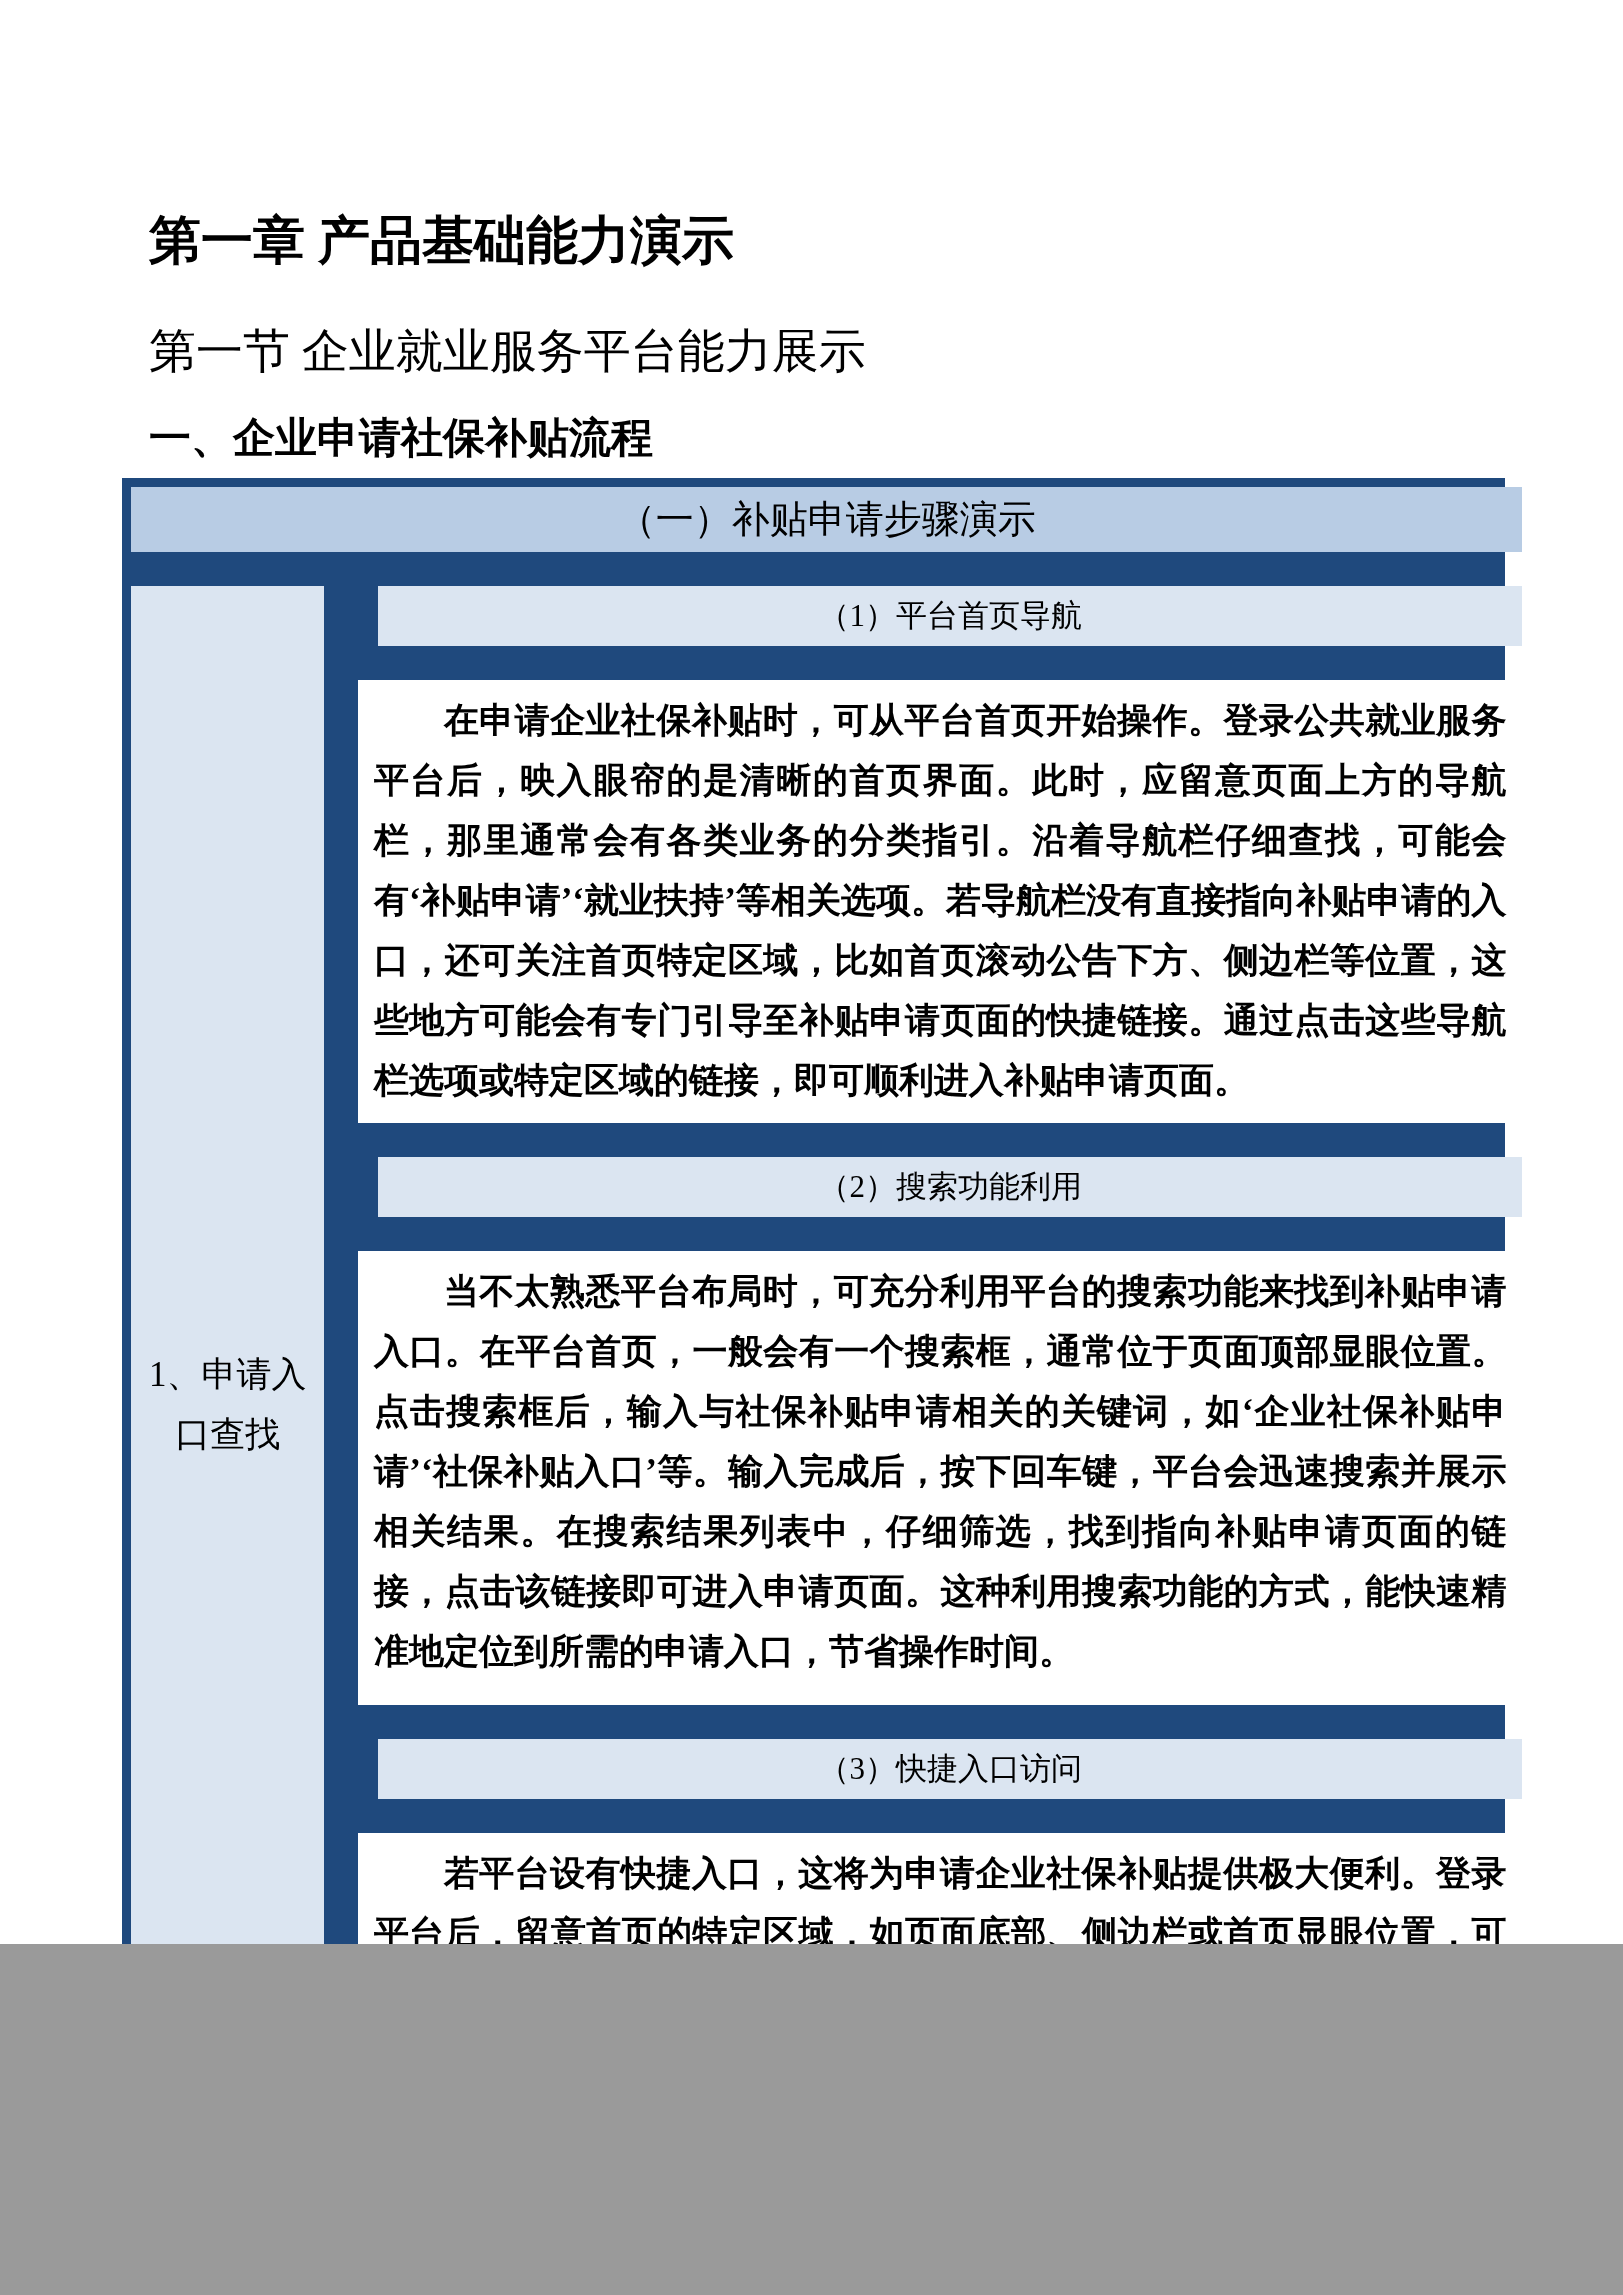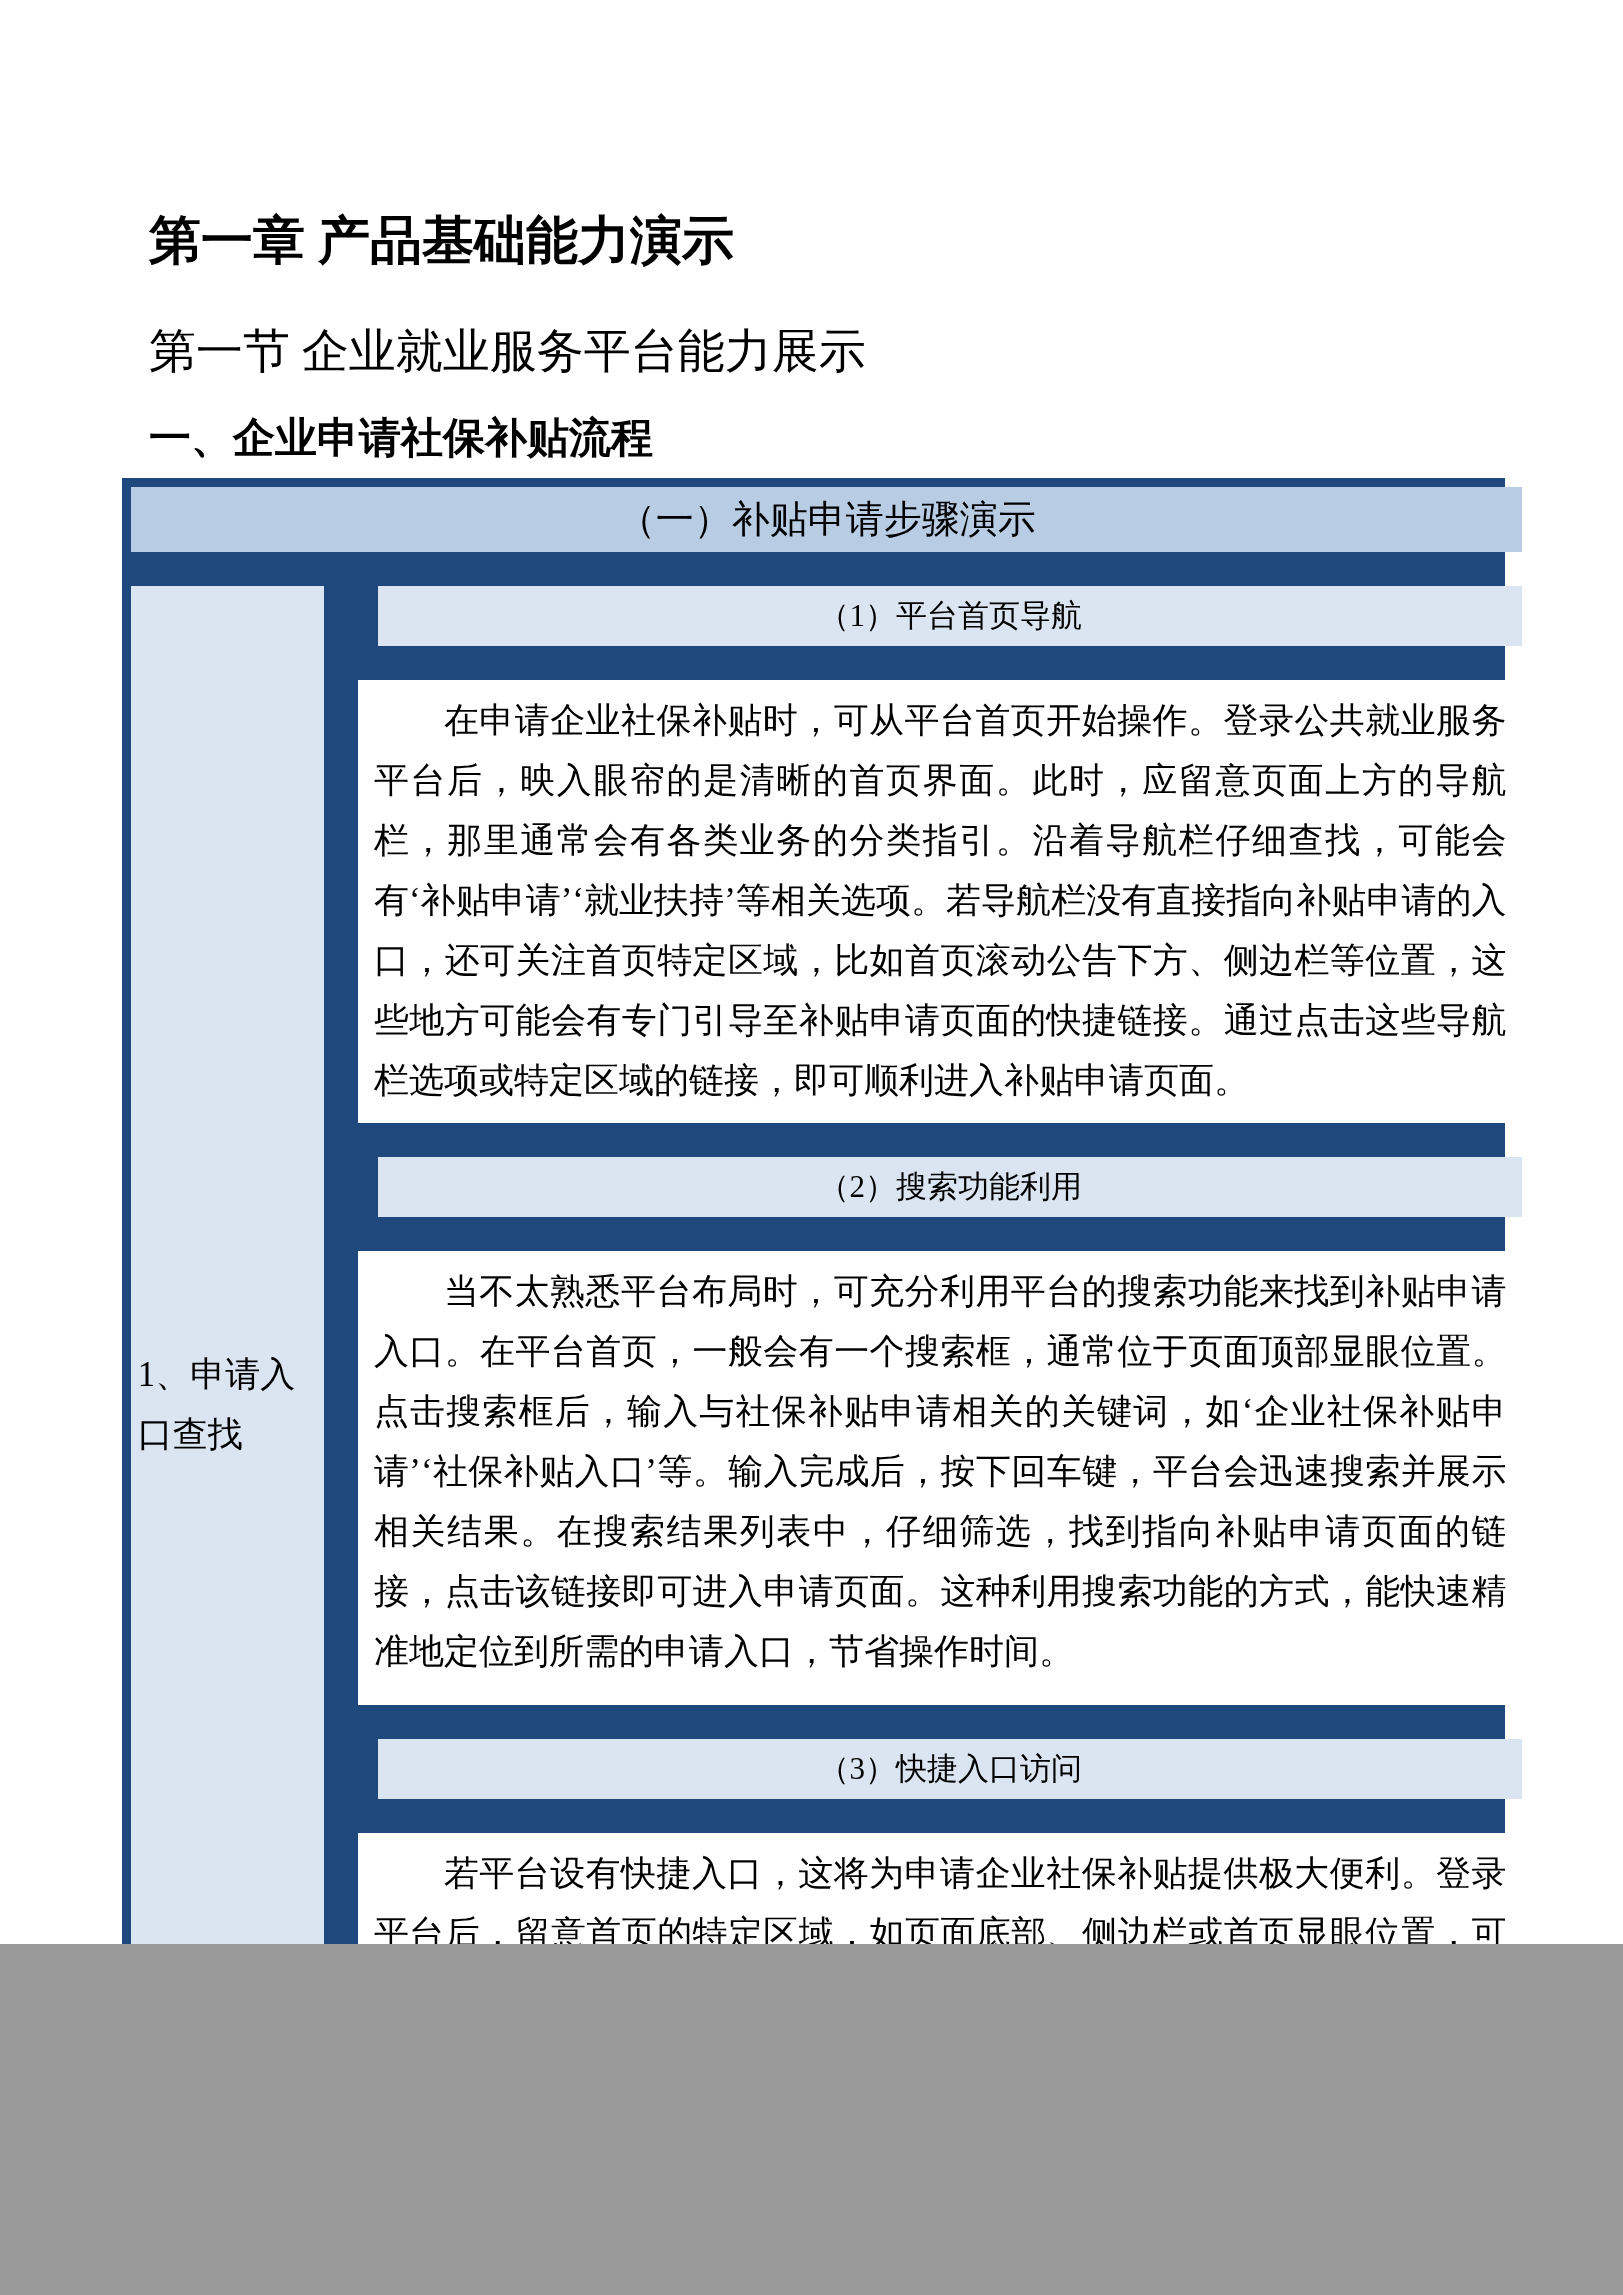--- a/index.html
+++ b/index.html
@@ -74,20 +74,21 @@
   }
   .cell-left {
     grid-column: 1;
     grid-row: 2 / 8;
     background: var(--sub_fill);
     font-size: 35px;
     line-height: 60px;
     display: flex;
     align-items: center;
     justify-content: center;
+    text-align: center;
     padding: 0 6.5px;
   }
   .cell-sub {
     grid-column: 2;
     background: var(--sub_fill);
     font-size: 31px;
     display: flex;
     align-items: center;
     justify-content: center;
     margin-left: 20px;
@@ -103,20 +104,21 @@
     background: #fff;
     font-size: 35px;
     line-height: 60px;
     padding: 10.5px 15.7px 0 15.7px;
     overflow: hidden;
   }
   .cell-body p {
     text-indent: 2em;
     text-align: justify;
     text-align-last: left;
+    font-weight: bold;
   }
 </style>
 </head>
 <body>
 
 <div class="page">
 
   <div class="h1">第一章 产品基础能力演示</div>
 
   <div class="h2">第一节 企业就业服务平台能力展示</div>

